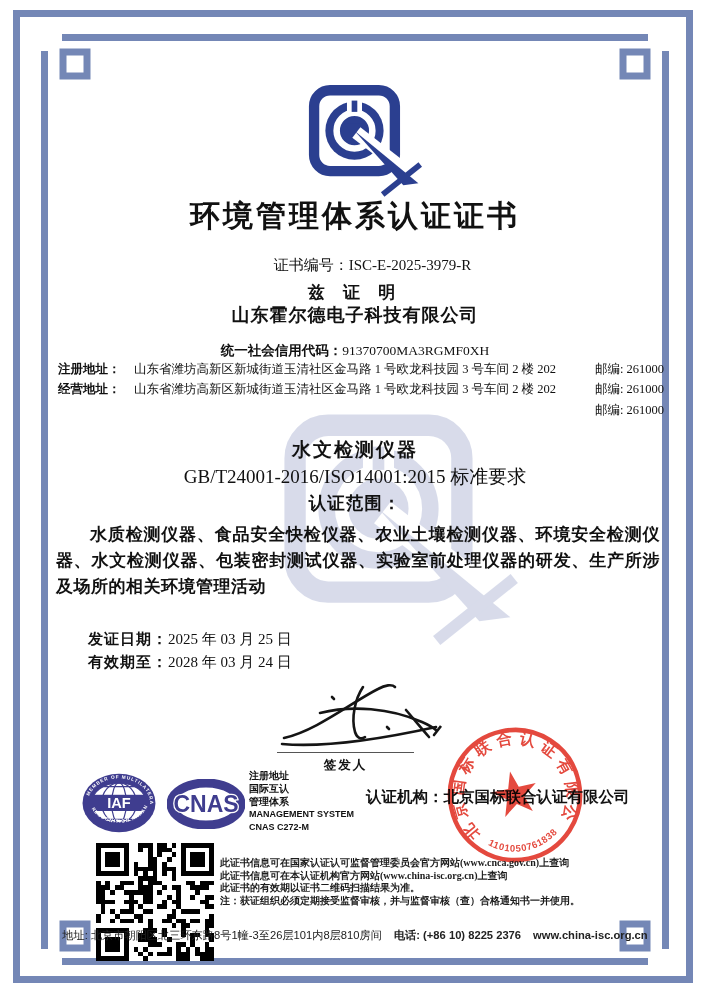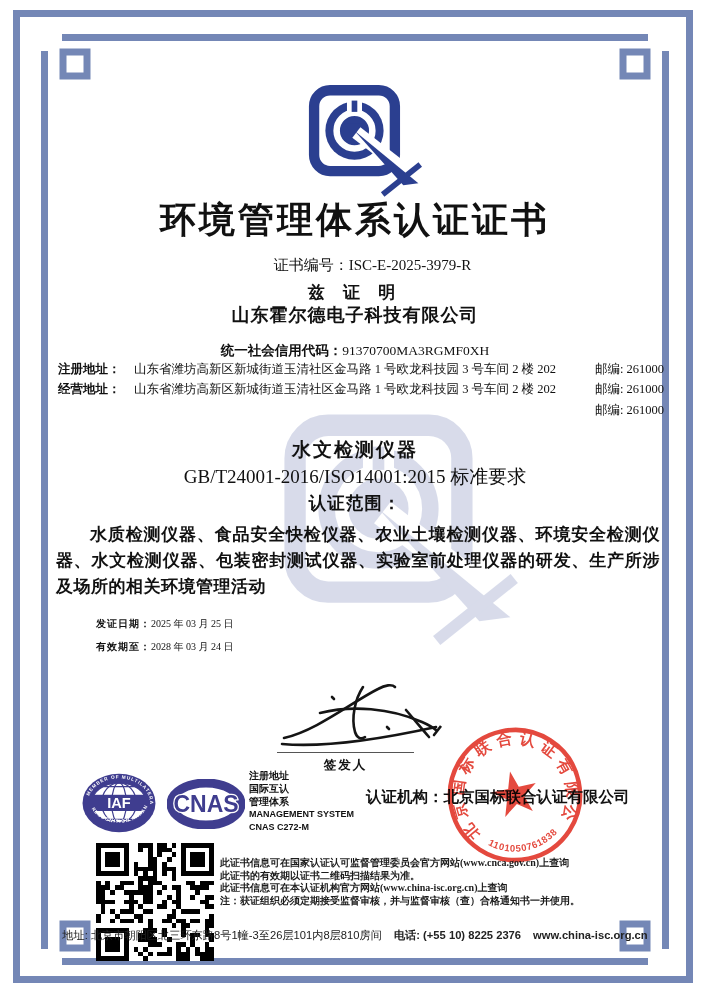--- a/index.html
+++ b/index.html
@@ -7,39 +7,39 @@
         font-family:"Liberation Serif","DejaVu Serif",serif;color:#111;}
   .abs{position:absolute;}
   .ctr{left:0;right:0;text-align:center;}
   svg{display:block;}
 
   .frame-svg{left:0;top:0;pointer-events:none;}
 
   .logo{left:300px;top:82px;width:124px;height:118px;}
   .watermark{left:266px;top:408px;width:256px;height:244px;opacity:.18;}
 
-  .title{top:196px;font-size:36px;font-weight:bold;letter-spacing:3px;}
+  .title{top:196px;font-size:30px;font-weight:bold;letter-spacing:3px;}
   .certno{top:256px;font-size:15px;padding-left:35px;}
   .hereby{top:281px;font-size:17px;font-weight:bold;letter-spacing:7px;}
   .company{top:303px;font-size:18px;font-weight:bold;letter-spacing:1px;}
   .credit{top:342px;font-size:13.5px;}
   .credit b{font-weight:bold;margin-top:16px;}
 
   .addr-row{left:58px;right:46px;display:flex;font-size:12.5px;line-height:17px;white-space:nowrap;}
   .addr-row .lab{font-weight:bold;width:76px;flex:0 0 auto;}
   .addr-row .zip{margin-left:auto;padding-left:8px;}
   .addr-0{top:361px;} .addr-1{top:381px;} .addr-2{top:402px;}
 
   .conform{top:437px;font-size:19px;font-weight:bold;letter-spacing:2px;}
   .standard{top:464px;font-size:19px;}
   .scope-label{top:491px;font-size:17.5px;font-weight:bold;letter-spacing:1px;}
   .scope{left:56px;right:50px;top:522px;font-family:"Liberation Sans","DejaVu Sans",sans-serif;
          font-weight:600;font-size:17px;line-height:26px;text-align:justify;text-indent:34px;letter-spacing:.5px;}
 
-  .dates{left:88px;top:612px;font-size:10px;line-height:23px;margin-left:8px;}
+  .dates{left:88px;top:628px;font-size:15px;line-height:23px;}
   .dates .lab{font-weight:bold;letter-spacing:1px;}
 
   .signature{left:268px;top:676px;width:182px;height:74px;}
   .sign-line{left:277px;top:752px;width:137px;border-top:1.5px solid #555;height:0;}
   .signer{left:277px;top:757px;width:137px;text-align:center;font-size:12.5px;font-weight:bold;letter-spacing:2px;}
 
   .iaf{left:80px;top:772px;width:78px;height:62px;}
   .cnas{left:167px;top:779px;width:78px;height:50px;}
   .accred-lines{left:249px;top:769px;line-height:13px;}
   .accred-lines .cn{font-size:10px;font-weight:bold;}
@@ -413,22 +413,22 @@
         <rect x="19" y="1" width="5" height="5" fill="#fff"></rect>
         <rect x="20" y="2" width="3" height="3" fill="#000"></rect>
         <rect x="0" y="18" width="7" height="7" fill="#000"></rect>
         <rect x="1" y="19" width="5" height="5" fill="#fff"></rect>
         <rect x="2" y="20" width="3" height="3" fill="#000"></rect>
       </svg>
   </div>
 
   <div class="abs notes">
     <div>此证书信息可在国家认证认可监督管理委员会官方网站(www.cnca.gov.cn)上查询</div>
+    <div>此证书信息可在本认证机构官方网站(www.china-isc.org.cn)上查询</div>
     <div>此证书的有效期以证书二维码扫描结果为准。</div>
-    <div>此证书信息可在本认证机构官方网站(www.china-isc.org.cn)上查询</div>
     <div>注：获证组织必须定期接受监督审核，并与监督审核（查）合格通知书一并使用。</div>
   </div>
 
   <div class="abs ctr footer">
-    <span>地址: </span><span>北京市朝阳区北三环东路8号1幢-3至26层101内8层810房间</span><span class="gap"></span><span class="strong">电话: </span><span class="strong">(+55 10) 8225 2376</span><span class="gap"></span><span class="strong">www.china-isc.org.cn</span>
+    <span>地址: </span><span>北京市朝阳区北三环东路8号1幢-3至26层101内8层810房间</span><span class="gap"></span><span class="strong">电话: </span><span class="strong">(+86 10) 8225 2376</span><span class="gap"></span><span class="strong">www.china-isc.org.cn</span>
   </div>
 
 </div>
 
 </body></html>

